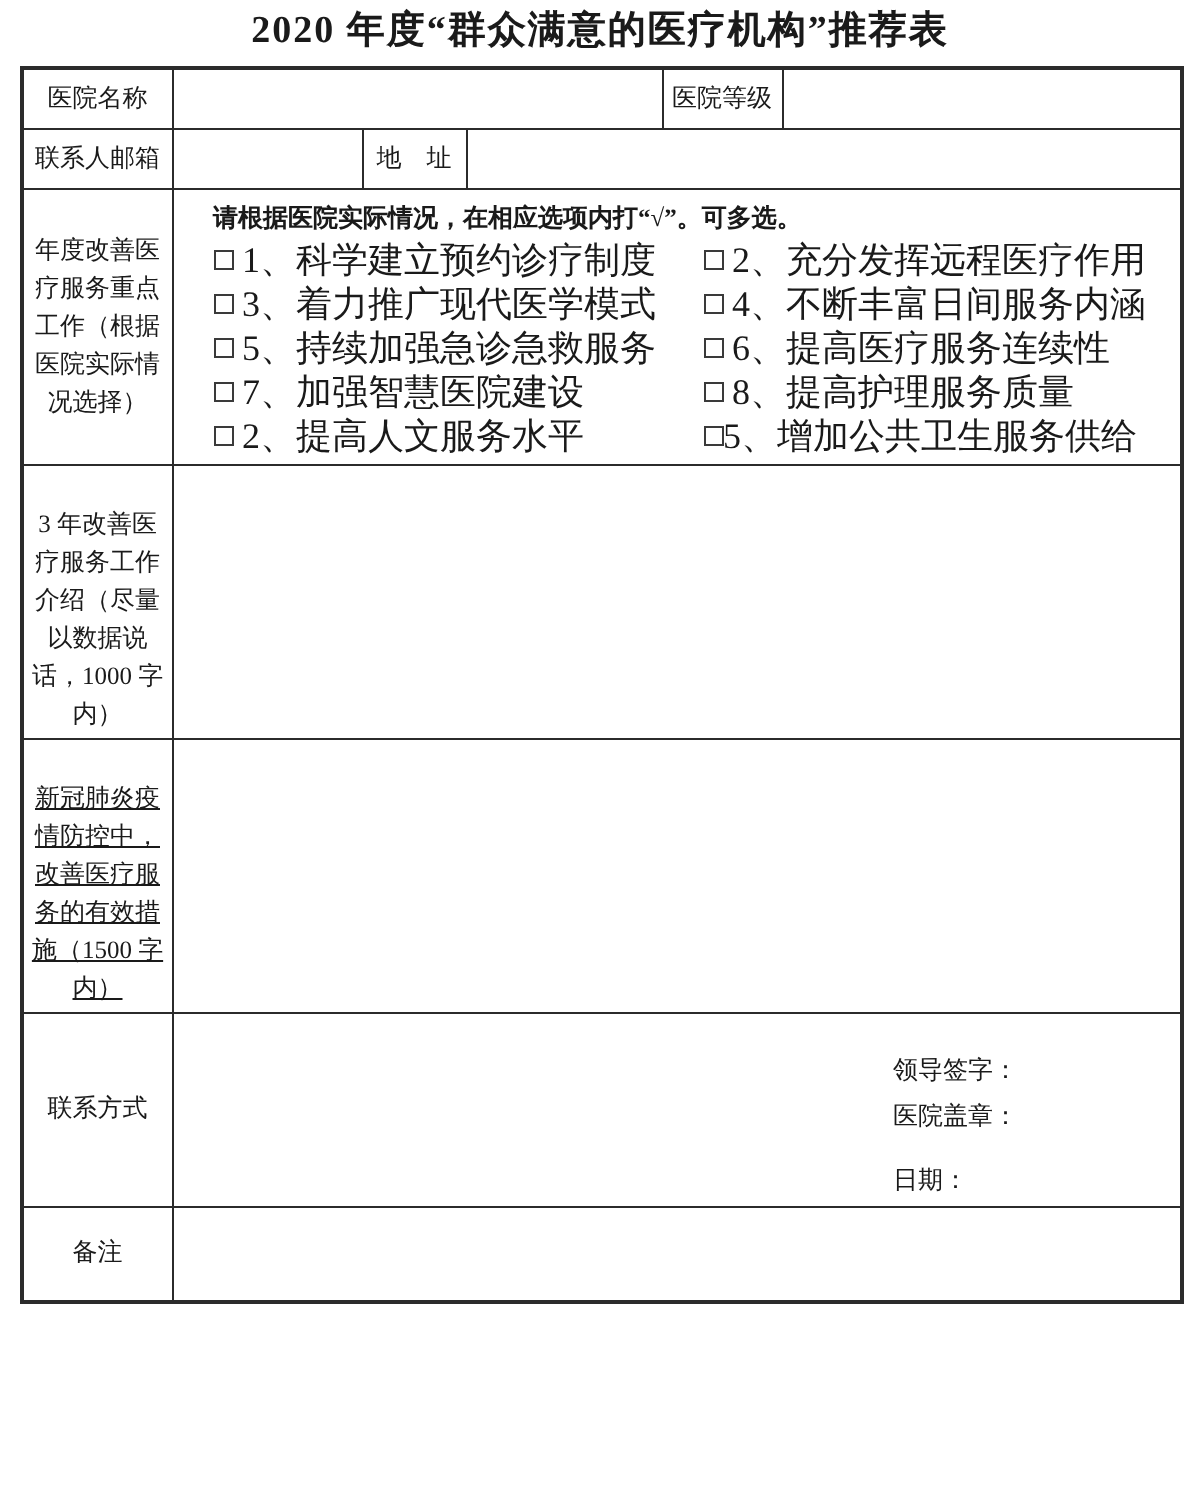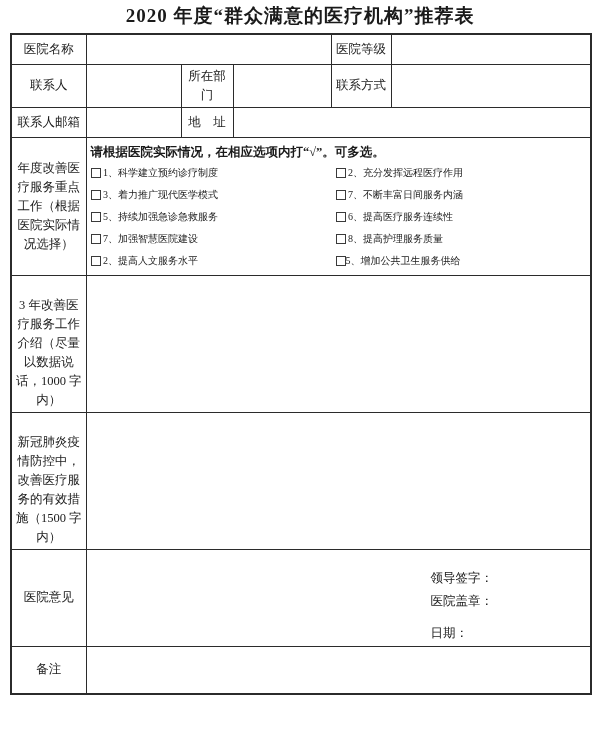--- a/index.html
+++ b/index.html
@@ -35,44 +35,44 @@
   td.lbl {
     text-align: center;
     line-height: 19px;
     padding: 2px 3px;
   }
   td.lbl.top { vertical-align: top; padding-top: 20px; }
   tr.r1, tr.r2, tr.r3 { height: 30px; padding-left: 10px; }
   tr.r4 { height: 138px; }
   tr.r5 { height: 106px; }
   tr.r6 { height: 112px; }
-  tr.r7 { height: 120px; }
+  tr.r7 { height: 120px; text-decoration: underline; }
   tr.r8 { height: 93px; }
   tr.r9 { height: 48px; }
-  td.content { vertical-align: top; padding: 4px 4px; }
+  td.content { vertical-align: top; padding: 4px 20px; }
   .instruction {
     font-weight: bold;
     font-size: 12.5px;
     line-height: 18px;
     margin: 1px 0 4px 0;
   }
   .opts {
     display: grid;
     grid-template-columns: 245px 1fr;
     row-gap: 6px;
   }
   .opt { display: flex; align-items: center; line-height: 16px; }
   .cb {
     display: inline-block;
     width: 10px; height: 10px;
     border: 1.5px solid #3a3a3a;
     flex: 0 0 auto;
     margin-top: 1px;
   }
-  .opt-label { white-space: pre; font-size: 10px; }
+  .opt-label { white-space: pre; font-size: 18px; }
   .sig { padding: 16px 0 0 340px; font-size: 12.5px; }
   .sig-line1 { margin-bottom: 6px; }
   .sig-line2 { margin-bottom: 15px; }
   .notes { padding: 3px 2px 2px 6px; }
 </style>
 </head>
 <body>
 
 <div class="page">
   <h1 class="title">2020 年度“群众满意的医疗机构”推荐表</h1>
@@ -88,28 +88,20 @@
     </colgroup>
 
     <tbody>
         <tr class="r1">
       <td class="lbl">医院名称</td>
       <td colspan="3"></td>
       <td class="lbl">医院等级</td>
       <td></td>
     </tr>
 
-    <tr class="r2">
-      <td class="lbl">联系人</td>
-      <td></td>
-      <td class="lbl">所在部门</td>
-      <td></td>
-      <td class="lbl">联系方式</td>
-      <td></td>
-    </tr>
 
     <tr class="r3">
       <td class="lbl">联系人邮箱</td>
       <td></td>
       <td class="lbl">地　址</td>
       <td colspan="3"></td>
     </tr>
 
     <tr class="r4">
       <td class="lbl">年度改善医疗服务重点工作（根据医院实际情况选择）</td>
@@ -123,21 +115,21 @@
           <div class="opt">
                 <span class="cb"></span>
                 <span class="opt-label"> 2、充分发挥远程医疗作用</span>
               </div>
           <div class="opt">
                 <span class="cb"></span>
                 <span class="opt-label"> 3、着力推广现代医学模式</span>
               </div>
           <div class="opt">
                 <span class="cb"></span>
-                <span class="opt-label"> 7、不断丰富日间服务内涵</span>
+                <span class="opt-label"> 4、不断丰富日间服务内涵</span>
               </div>
           <div class="opt">
                 <span class="cb"></span>
                 <span class="opt-label"> 5、持续加强急诊急救服务</span>
               </div>
           <div class="opt">
                 <span class="cb"></span>
                 <span class="opt-label"> 6、提高医疗服务连续性</span>
               </div>
           <div class="opt">
@@ -165,21 +157,21 @@
       <td colspan="5"></td>
     </tr>
 
 
     <tr class="r7">
       <td class="lbl top">新冠肺炎疫情防控中，改善医疗服务的有效措施（1500 字内）</td>
       <td colspan="5"></td>
     </tr>
 
     <tr class="r8">
-      <td class="lbl">医院意见</td>
+      <td class="lbl">联系方式</td>
       <td colspan="5" class="content">
         <div class="sig">
           <div class="sig-line1">领导签字：</div>
           <div class="sig-line2">医院盖章：</div>
           <div>日期：</div>
         </div>
       </td>
     </tr>
 
     <tr class="r9">

